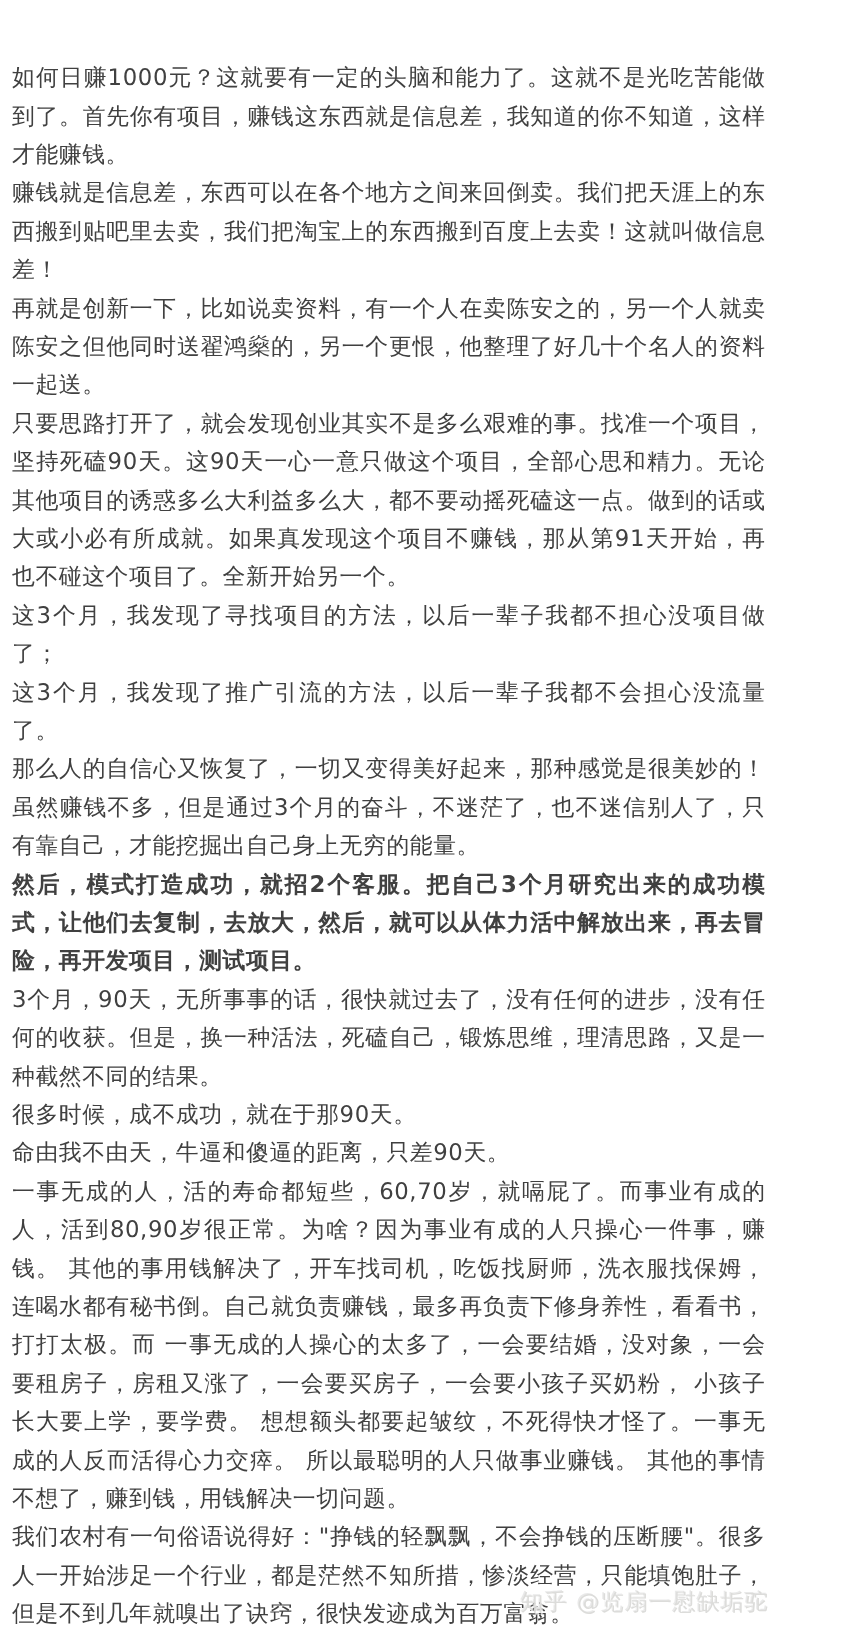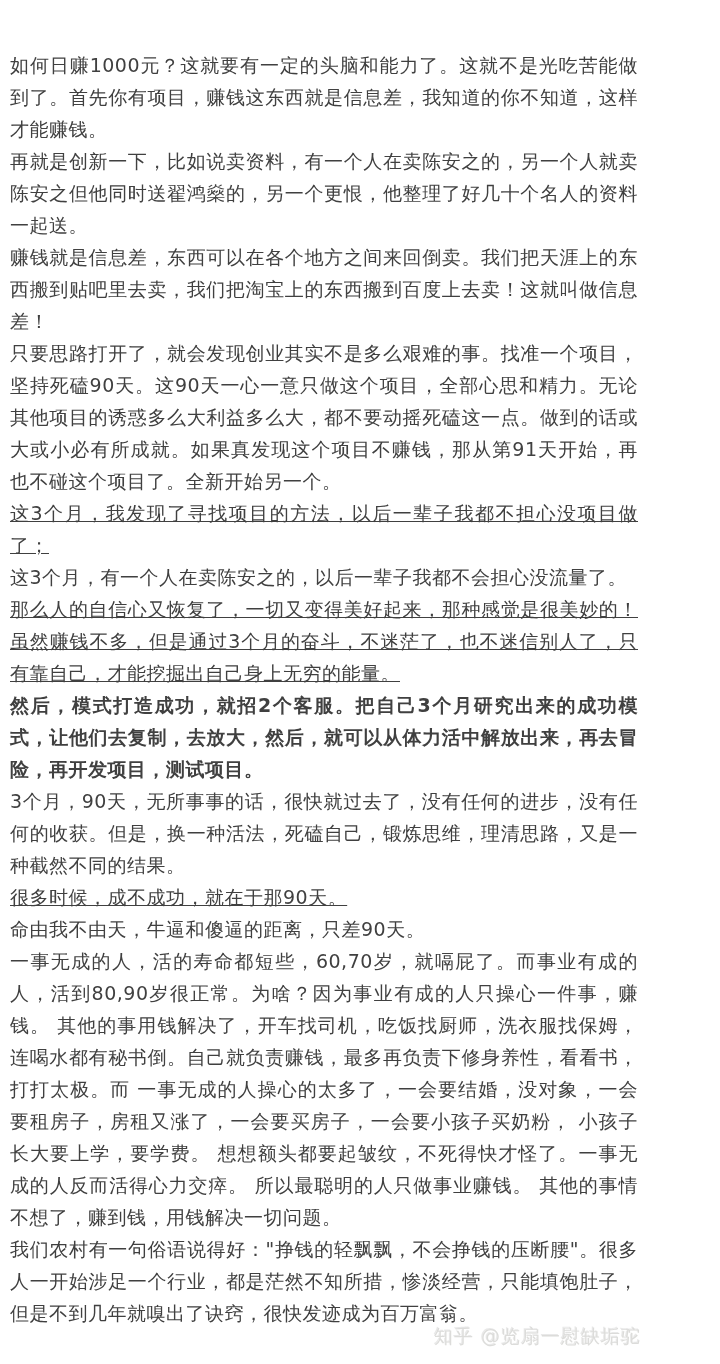--- a/index.html
+++ b/index.html
@@ -27,45 +27,45 @@
   }
   .article p {
     margin: 0;
     text-align: justify;
     letter-spacing: 0.5px;
   }
   
   .mt-xl { margin-top: 52px; }
   .mt-lg { margin-top: 50px; }
   .mt-md { margin-top: 40px; }
-  .mt-sm { margin-top: 28px; text-decoration: underline; }
+  .mt-sm { margin-top: 28px; }
   .mt-xs { margin-top: 20px; font-weight: bold; }
   .watermark {
     position: absolute;
     top: 1322px;
     right: 7px;
     font-size: 19px;
     line-height: 28px;
     color: #dcdcda;
     letter-spacing: 1px;
     text-shadow: 1px 1px 1px rgba(255,255,255,0.95), -1px -1px 0 rgba(175,175,175,0.28);
     white-space: nowrap;
   }
 </style>
 </head>
 <body>
 
 <div class="page">
   <div class="article">
     <p>如何日赚1000元？这就要有一定的头脑和能力了。这就不是光吃苦能做到了。首先你有项目，赚钱这东西就是信息差，我知道的你不知道，这样才能赚钱。</p>
+    <p>赚钱就是信息差，东西可以在各个地方之间来回倒卖。我们把天涯上的东西搬到贴吧里去卖，我们把淘宝上的东西搬到百度上去卖！这就叫做信息差！</p>
     <p>再就是创新一下，比如说卖资料，有一个人在卖陈安之的，另一个人就卖陈安之但他同时送翟鸿燊的，另一个更恨，他整理了好几十个名人的资料一起送。</p>
-    <p>赚钱就是信息差，东西可以在各个地方之间来回倒卖。我们把天涯上的东西搬到贴吧里去卖，我们把淘宝上的东西搬到百度上去卖！这就叫做信息差！</p>
     <p class="mt-lg">只要思路打开了，就会发现创业其实不是多么艰难的事。找准一个项目，坚持死磕90天。这90天一心一意只做这个项目，全部心思和精力。无论其他项目的诱惑多么大利益多么大，都不要动摇死磕这一点。做到的话或大或小必有所成就。如果真发现这个项目不赚钱，那从第91天开始，再也不碰这个项目了。全新开始另一个。</p>
     <p class="mt-sm">这3个月，我发现了寻找项目的方法，以后一辈子我都不担心没项目做了；</p>
-    <p>这3个月，有一个人在卖陈安之的，以后一辈子我都不会担心没流量了。</p>
+    <p>这3个月，我发现了推广引流的方法，以后一辈子我都不会担心没流量了。</p>
     <p class="mt-sm">那么人的自信心又恢复了，一切又变得美好起来，那种感觉是很美妙的！虽然赚钱不多，但是通过3个月的奋斗，不迷茫了，也不迷信别人了，只有靠自己，才能挖掘出自己身上无穷的能量。</p>
     <p class="mt-xs">然后，模式打造成功，就招2个客服。把自己3个月研究出来的成功模式，让他们去复制，去放大，然后，就可以从体力活中解放出来，再去冒险，再开发项目，测试项目。</p>
     <p class="mt-md">3个月，90天，无所事事的话，很快就过去了，没有任何的进步，没有任何的收获。但是，换一种活法，死磕自己，锻炼思维，理清思路，又是一种截然不同的结果。</p>
     <p class="mt-sm">很多时候，成不成功，就在于那90天。</p>
     <p>命由我不由天，牛逼和傻逼的距离，只差90天。</p>
     <p class="mt-xl">一事无成的人，活的寿命都短些，60,70岁，就嗝屁了。而事业有成的人，活到80,90岁很正常。为啥？因为事业有成的人只操心一件事，赚钱。 其他的事用钱解决了，开车找司机，吃饭找厨师，洗衣服找保姆，连喝水都有秘书倒。自己就负责赚钱，最多再负责下修身养性，看看书，打打太极。而 一事无成的人操心的太多了，一会要结婚，没对象，一会要租房子，房租又涨了，一会要买房子，一会要小孩子买奶粉， 小孩子长大要上学，要学费。 想想额头都要起皱纹，不死得快才怪了。一事无成的人反而活得心力交瘁。 所以最聪明的人只做事业赚钱。 其他的事情不想了，赚到钱，用钱解决一切问题。</p>
     <p class="mt-lg">我们农村有一句俗语说得好："挣钱的轻飘飘，不会挣钱的压断腰"。很多人一开始涉足一个行业，都是茫然不知所措，惨淡经营，只能填饱肚子，但是不到几年就嗅出了诀窍，很快发迹成为百万富翁。</p>
   </div>
   <div class="watermark">知乎 @览扇一慰缺垢驼</div>
 </div>

